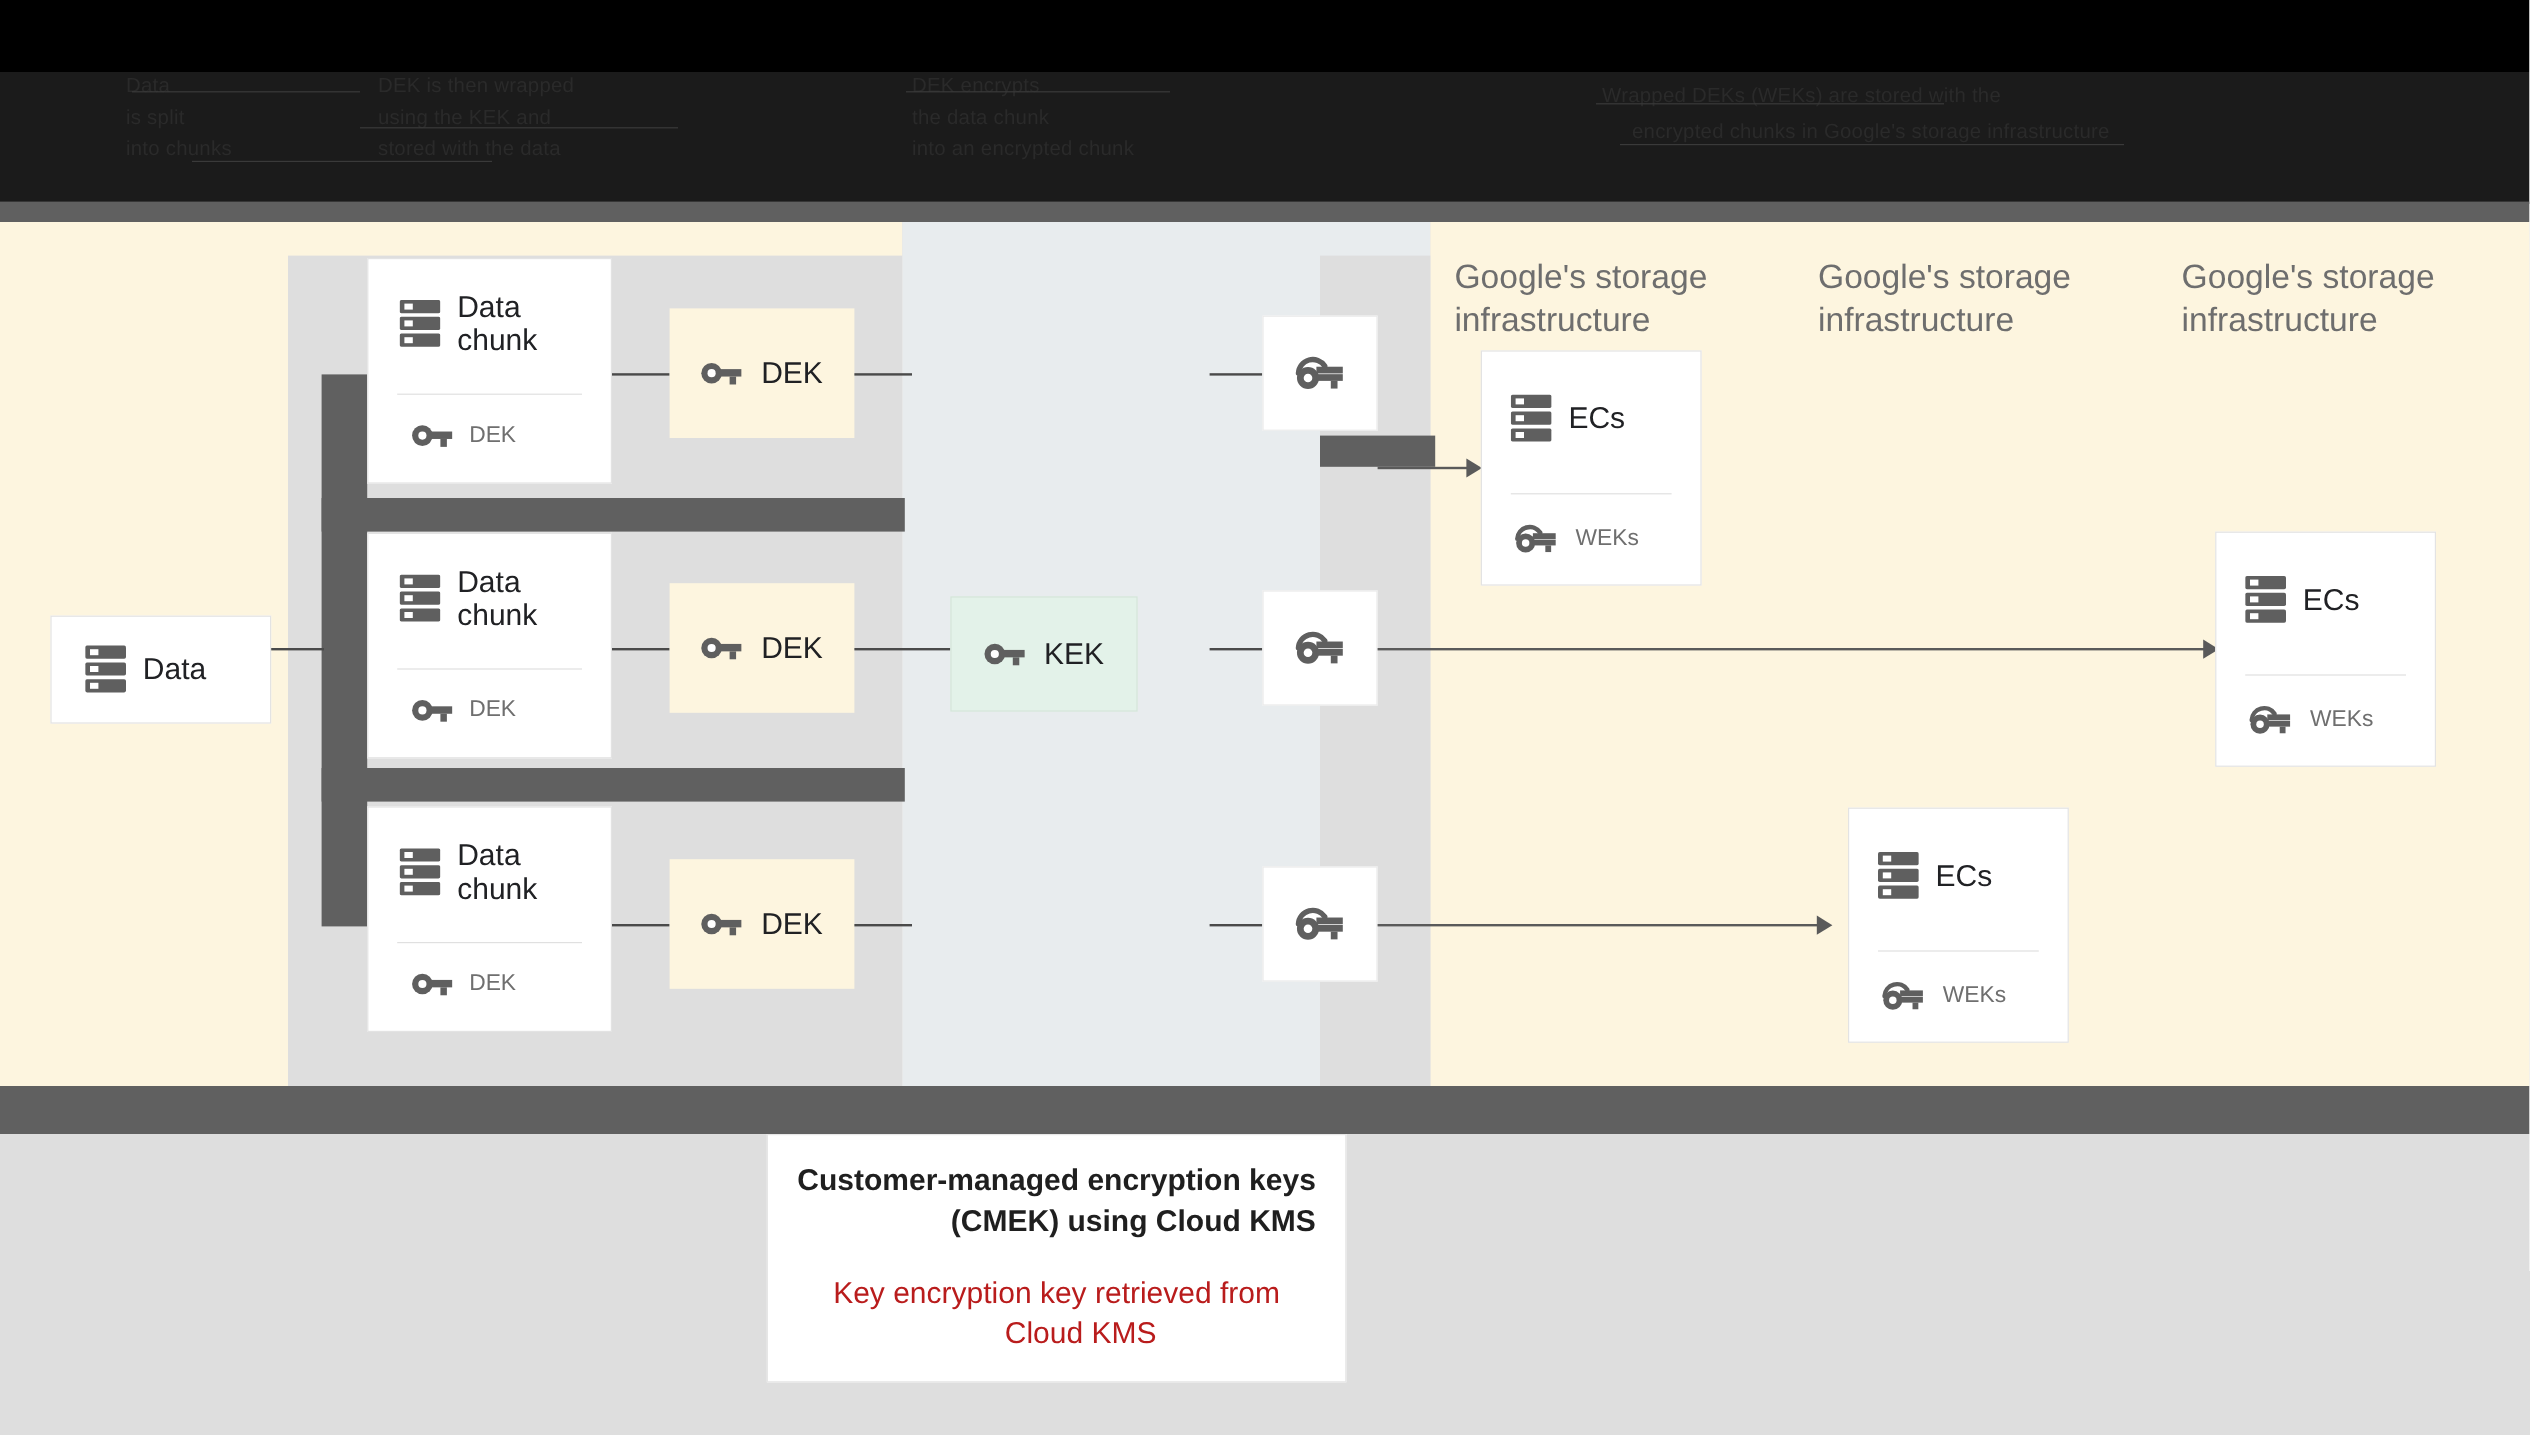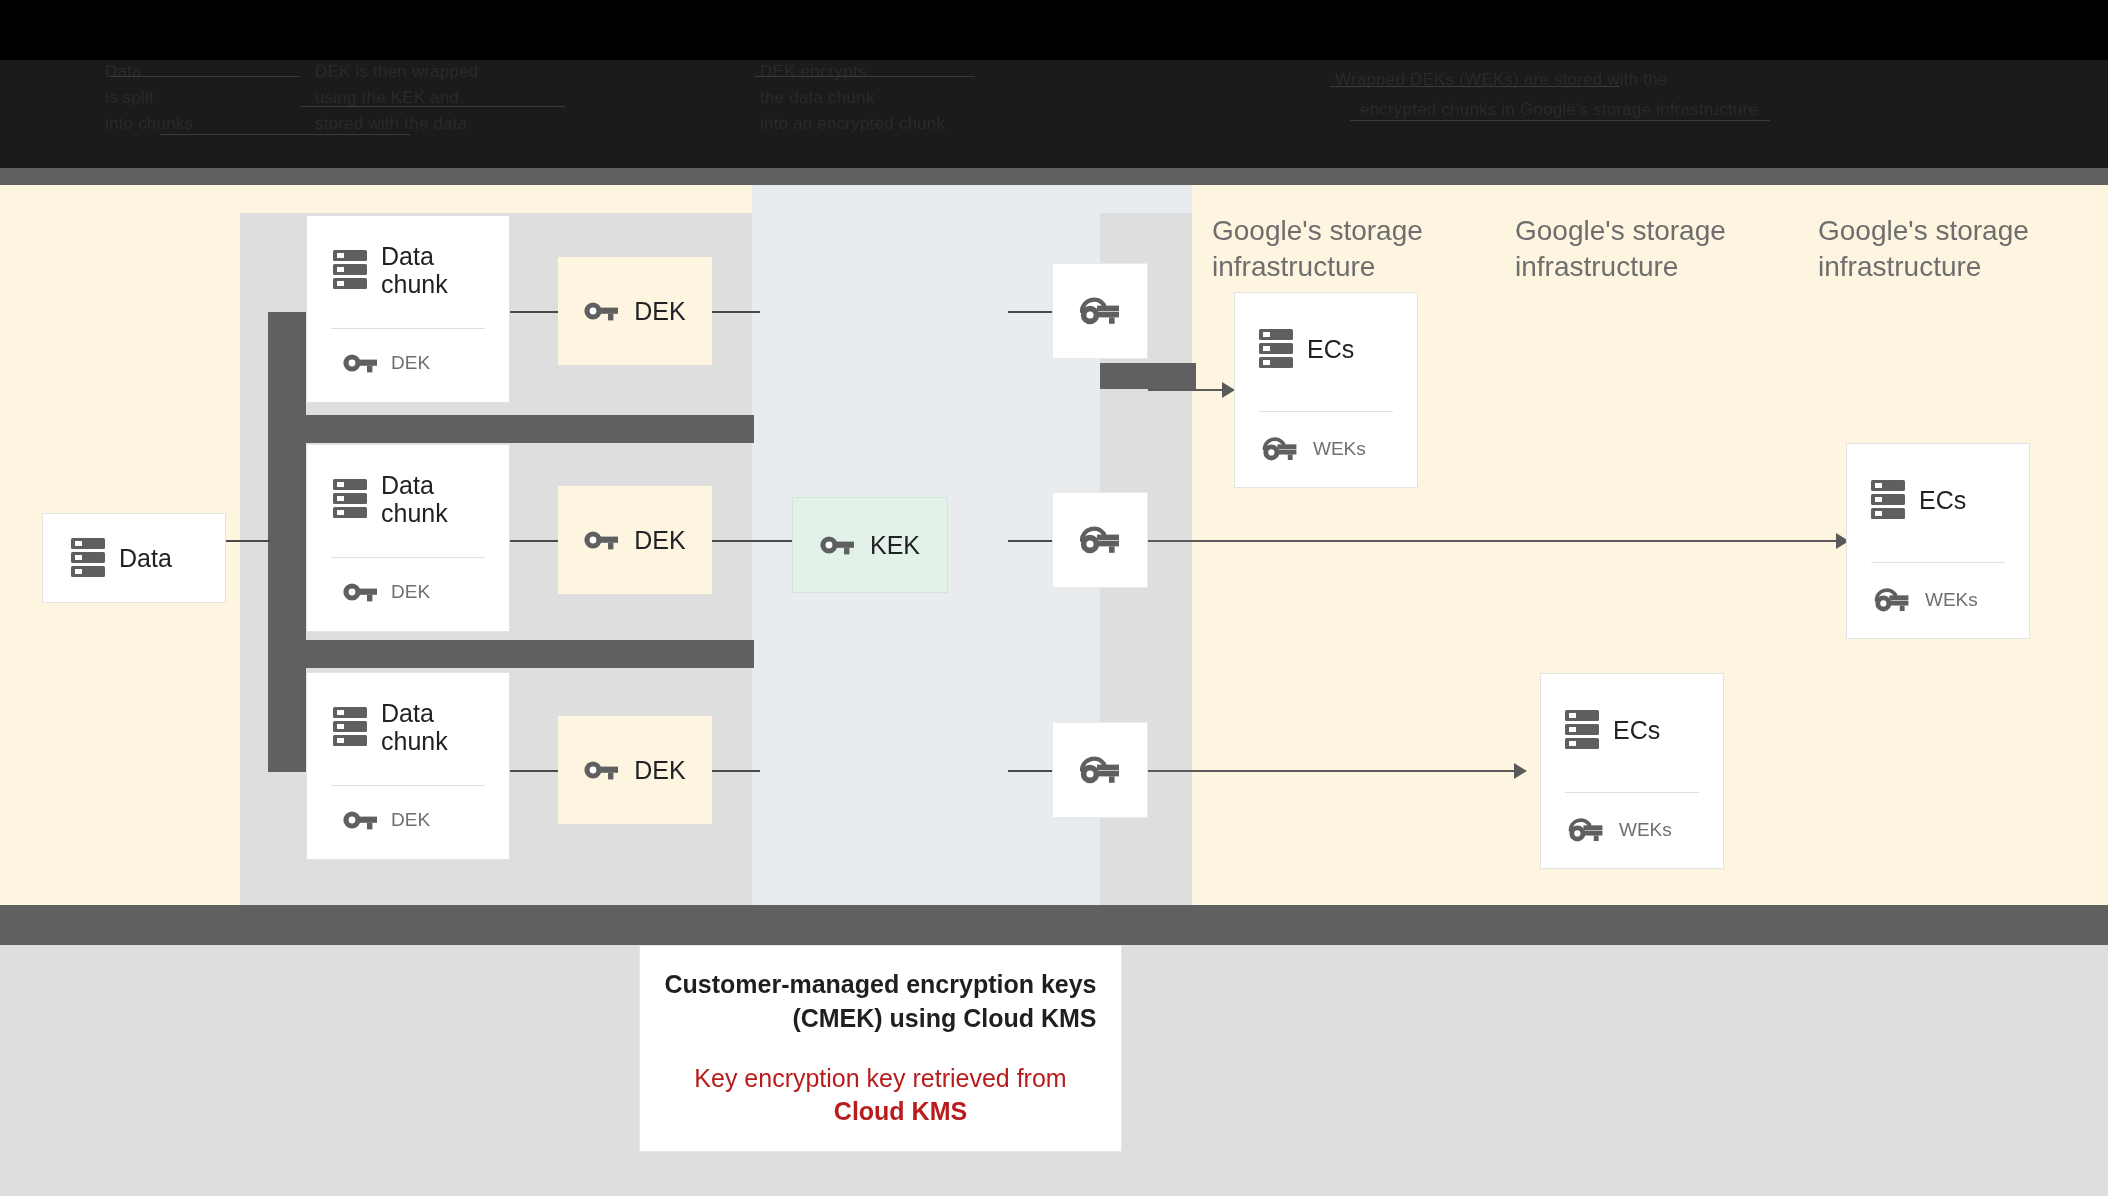--- a/index.html
+++ b/index.html
@@ -45,21 +45,21 @@
   .keybox{position:absolute;background:#ffffff;border:1px solid #eaeaea;
           display:flex;align-items:center;justify-content:center;box-sizing:border-box;}
 
   .zone-label{position:absolute;font-size:28px;color:#6e6e6e;line-height:1.28;white-space:pre-line;}
 
   
   .caption{position:absolute;background:#ffffff;border:1px solid #e6e6e6;box-sizing:border-box;
            display:flex;flex-direction:column;align-items:center;justify-content:center;text-align:center;}
   .cap-strong{font-size:25px;font-weight:bold;color:#1f1f1f;line-height:1.35;white-space:pre-line;text-align:right;}
   .cap-norm{font-size:25px;color:#b91c1c;line-height:1.35;margin-top:26px;}
-  .cap-norm b{font-weight:bold;margin-left:40px;}
+  .cap-norm b{font-weight:normal;margin-left:40px;}
 
   svg{display:block;}
 </style>
 </head>
 <body>
 
 <div id="stage">
 
   <div class="hdr-band"></div>
   <div class="hdr-text">

